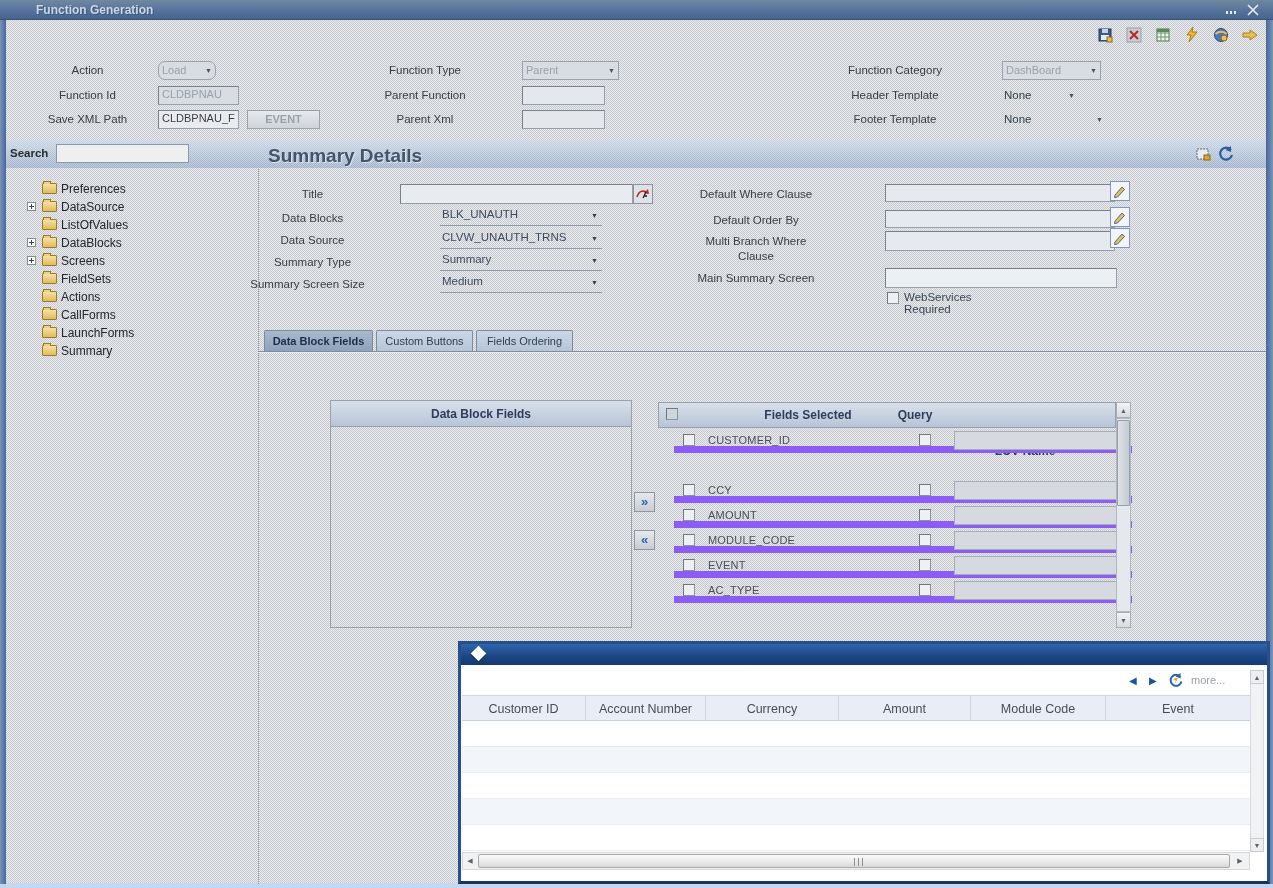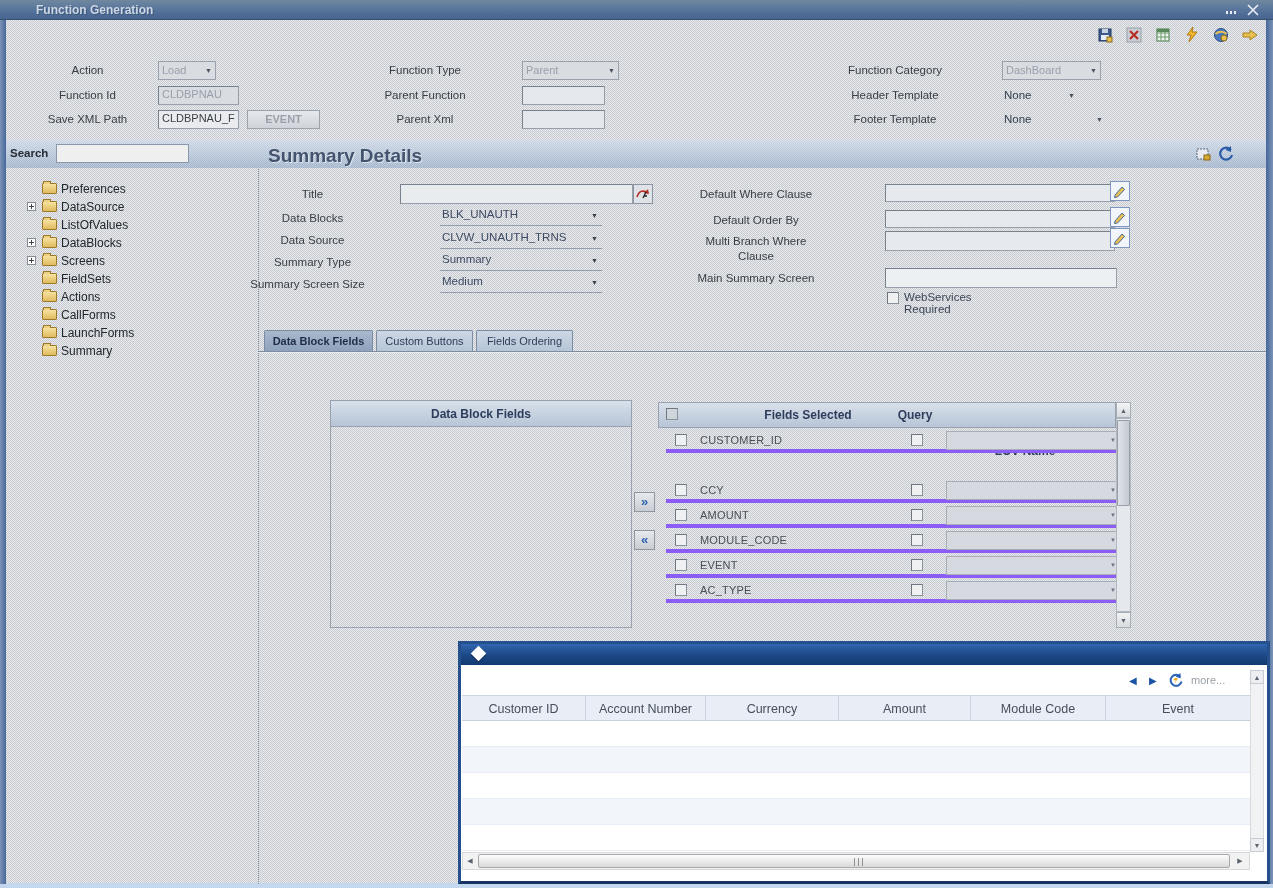--- a/index.html
+++ b/index.html
@@ -58,21 +58,21 @@
   .tab { top:330px; height:21px; border:1px solid #7c8ba0; border-bottom:none; border-radius:2px 2px 0 0; background:linear-gradient(#ccd7e4,#b6c5d7); font-size:11px; color:#2e3c58; text-align:center; padding-top:4px; }
   .tab.active { background:linear-gradient(#a9b9cd,#8ea2bc); font-weight:bold; color:#1f2c48; }
   .tab-line { left:258px; top:351px; width:1008px; height:2px; background:#7e8da2; border-bottom:1px solid #e6ebf2; }
 
   
   .panel-head { background:linear-gradient(#d8e0ea,#b7c5d7); border:1px solid #98a1ad; font-weight:bold; font-size:12px; color:#2e3d5c; text-align:center; padding-top:6px; }
   .panel-body { border:1px solid #98a1ad; border-top:none; }
   .xfer { width:21px; height:20px; background:linear-gradient(#e6e9ed,#c9cdd3); border:1px solid #8f97a1; color:#2b62b0; font-weight:bold; font-size:13px; text-align:center; line-height:18px; }
 
   .ftable { left:658px; top:402px; width:458px; height:226px; }
-  .frow { position:absolute; left:8px; width:458px; height:25px; border-bottom:4px solid #8b5cf6; }
+  .frow { position:absolute; left:16px; width:458px; height:25px; border-bottom:7px solid #8b5cf6; }
   .fname { position:absolute; left:34px; top:6px; font-size:11px; color:#4a5058; letter-spacing:.2px; }
   .lov { position:absolute; left:280px; top:3px; width:174px; height:19px; background:#d6dae0; border:1px solid #a6adb6; }
   .lov .ar { position:absolute; right:3px; top:5px; font-size:6px; color:#6a7480; }
   .vsb-btn, .hsb-btn { background:linear-gradient(#f2f3f5,#d8dbdf); border:1px solid #a8aeb6; color:#5a6470; text-align:center; }
 
   
   .preview { left:458px; top:641px; width:812px; height:243px; background:#fff; border:3px solid #26508c; border-bottom-color:#17335f; }
   .pv-head { left:0; top:0; width:806px; height:21px; background:linear-gradient(180deg,#3165b0,#1c4885 55%,#123a72); }
   .pv-diamond { left:12px; top:4px; width:11px; height:11px; background:#fff; transform:rotate(45deg); box-shadow:1px 1px 0 #0d2c5a; }
   .pv-colhead { display:flex; background:#e9eef6; border-top:1px solid #ccd6e4; border-bottom:1px solid #c5d0e0; height:26px; }
@@ -127,21 +127,21 @@
   <svg class="abs" style="left:1213px; top:27px;" width="16" height="16">
       <circle cx="8" cy="8" r="6.5" fill="#4a78c0" stroke="#2a4a80"></circle>
       <path d="M2.5 7 C6 4 11 4 13.5 7" stroke="#e8c050" stroke-width="2" fill="none"></path>
       <circle cx="11" cy="11" r="3" fill="#e8c050" stroke="#8a6a18"></circle>
     </svg>
   <svg class="abs" style="left:1242px; top:28px;" width="16" height="14">
       <path d="M1 5 L8 5 L8 2 L15 7 L8 12 L8 9 L1 9 Z" fill="#e8c050" stroke="#a8821e"></path>
     </svg>
 
   <div class="abs lbl r" style="left:20px; top:64px; width:135px;">Action</div>
-  <div class="abs selbox" style="left:158px; top:61px; width:58px; height:19px;"><span>Load</span><span class="ar">▼</span></div>
+  <div class="abs selbox" style="left:158px; top:61px; width:58px; height:19px;border-radius:7px;"><span>Load</span><span class="ar">▼</span></div>
 
   <div class="abs lbl r" style="left:20px; top:89px; width:135px;">Function Id</div>
   <div class="abs inp dis" style="left:158px; top:86px; width:81px; height:19px;">CLDBPNAU</div>
 
   <div class="abs lbl r" style="left:20px; top:113px; width:135px;">Save XML Path</div>
   <div class="abs inp" style="left:158px; top:110px; width:81px; height:19px;">CLDBPNAU_F</div>
   <div class="abs btn" style="left:247px; top:110px; width:73px; height:19px;">EVENT</div>
 
   <div class="abs lbl r" style="left:330px; top:64px; width:190px;">Function Type</div>
   <div class="abs selbox" style="left:522px; top:61px; width:97px; height:19px;"><span>Parent</span><span class="ar">▼</span></div>

